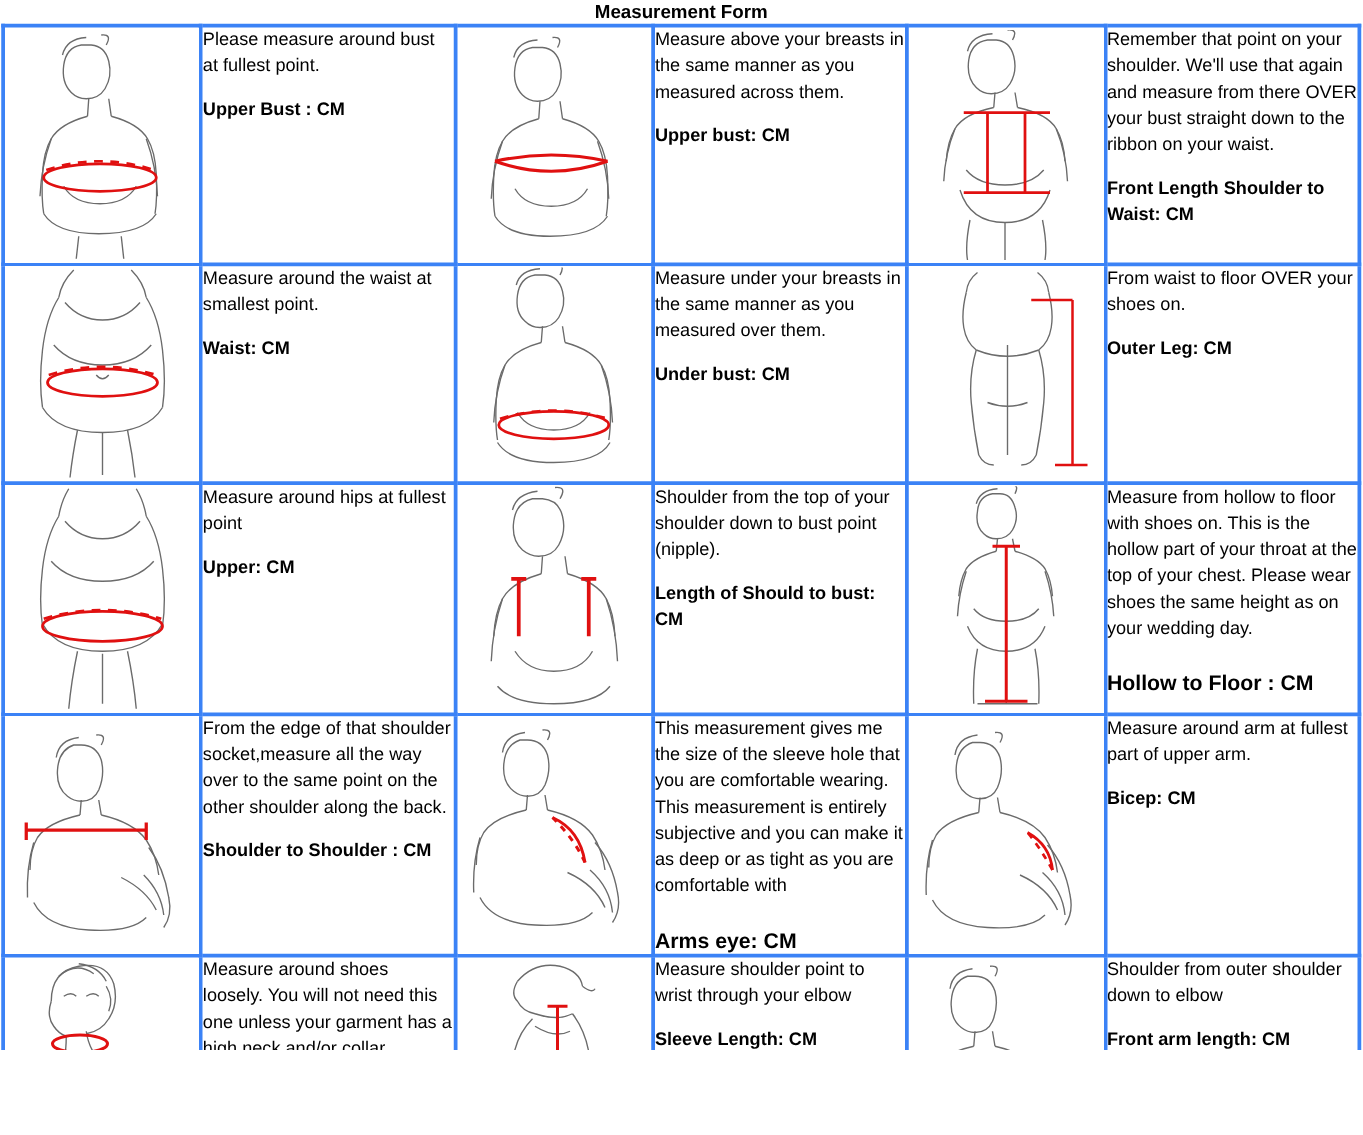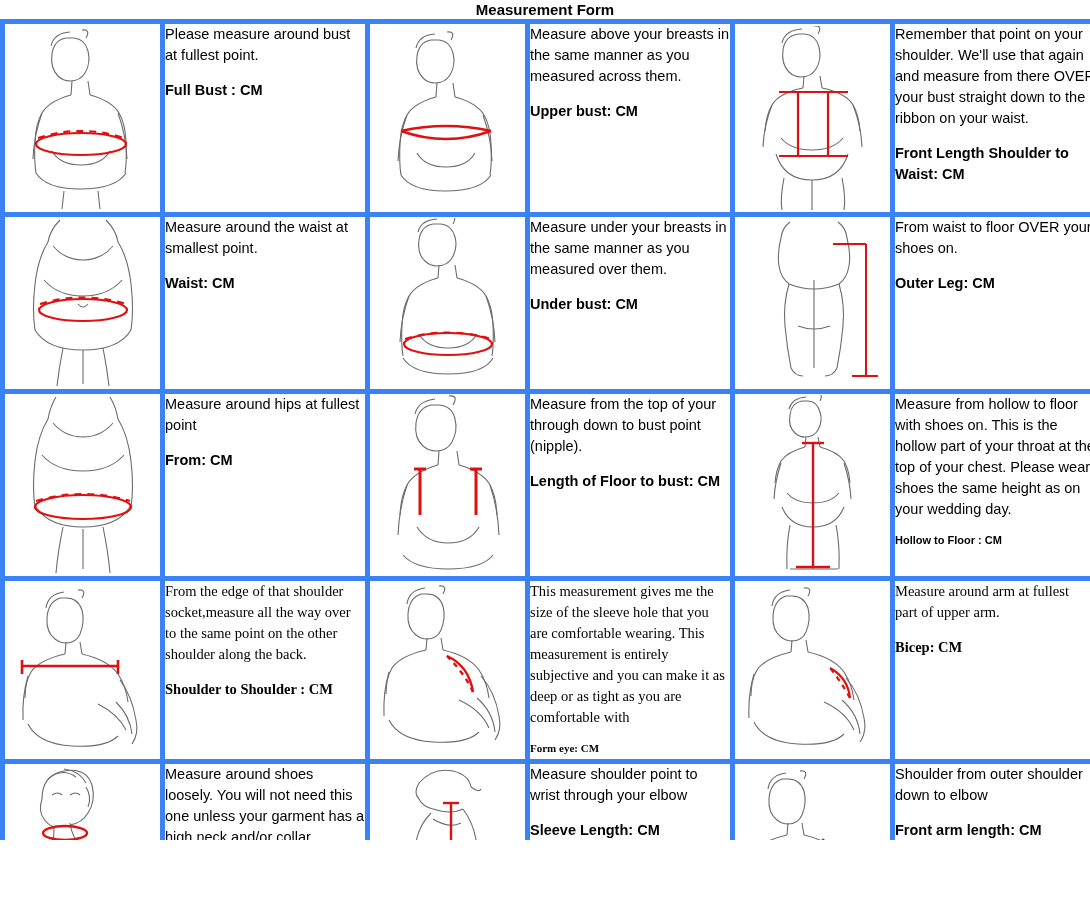--- a/index.html
+++ b/index.html
@@ -28,21 +28,21 @@
     padding-top: 1px;
     box-sizing: border-box;
   }
   table.grid {
     border-collapse: collapse;
     width: 1088px;
     margin: 0 auto;
     table-layout: fixed;
   }
   table.grid td {
-    border: 5px solid #3b82f6;
+    border: 3px solid #3b82f6;
     vertical-align: top;
     padding: 0;
     overflow: hidden;
   }
   td.fig {
     width: 155px;
     background: #fff;
     position: relative;
   }
   td.txt {
@@ -55,38 +55,38 @@
     font-weight: bold;
     display: block;
     margin-top: 14px;
   }
   .small {
     font-size: 12.2px;
     line-height: 15.5px;
     padding: 5px 6px 4px 7px;
   }
   .small .lbl {
-    font-size: 11px;
-    margin-top: 10px;
+    font-size: 17px;
+    margin-top: 22px;
   }
   .txt p {
     margin: 0;
   }
   svg { display: block; }
   .figwrap {
     display: flex;
     align-items: center;
     justify-content: center;
     height: 100%;
     width: 100%;
   }
   .r1 td { height: 188px; }
   .r2 td { height: 172px; }
   .r3 td { height: 182px; }
-  .r4 td { height: 175px; font-family: Liberation Serif, serif; }
+  .r4 td { height: 175px; }
   .r5 td { height: 172px; }
 </style>
 </head>
 <body>
 
 <div class="page">
 
   <div class="form-title">Measurement Form</div>
 
   <table class="grid">
@@ -109,21 +109,21 @@
             </g>
             <g fill="none" stroke="#e01010" stroke-width="2.2">
               <ellipse cx="73" cy="118" rx="45" ry="11"></ellipse>
               <path stroke-dasharray="7,6" d="M30 112 q43 -14 86 0"></path>
             </g>
           </svg>
         </div>
       </td>
       <td class="txt">
         <p>Please measure around bust at fullest point.</p>
-        <span class="lbl">Full Bust :  CM</span>
+        <span class="lbl">Upper Bust :  CM</span>
       </td>
 
       <td class="fig">
         <div class="figwrap">
           <svg width="150" height="185" viewBox="0 0 150 185">
             <g fill="none" stroke="#6b6b6b" stroke-width="1.1">
               <path d="M58 14 q-12 2 -14 16 q-2 14 6 22 q5 5 12 5 q10 0 15 -8 q6 -10 3 -22 q-3 -12 -14 -13 z"></path>
               <path d="M62 8 q-16 1 -19 14 M78 14 q5 -9 -4 -8"></path>
               <path d="M64 57 l-1 14 M80 57 l2 14"></path>
               <path d="M63 71 q-22 6 -29 18 q-6 10 -7 28 q-1 20 1 32"></path>
@@ -264,21 +264,21 @@
             </g>
             <g fill="none" stroke="#e01010" stroke-width="2.2">
               <ellipse cx="75" cy="112" rx="48" ry="12"></ellipse>
               <path stroke-dasharray="7,6" d="M28 106 q47 -14 94 0"></path>
             </g>
           </svg>
         </div>
       </td>
       <td class="txt">
         <p>Measure around hips at fullest point</p>
-        <span class="lbl">From:  CM</span>
+        <span class="lbl">Upper:  CM</span>
       </td>
 
       <td class="fig">
         <div class="figwrap">
           <svg width="150" height="180" viewBox="0 0 150 180">
             <g fill="none" stroke="#6b6b6b" stroke-width="1.1">
               <path d="M58 10 q-13 3 -15 18 q-2 15 7 23 q6 5 13 5 q11 0 16 -9 q6 -11 3 -23 q-3 -13 -16 -14 z"></path>
               <path d="M62 4 q-17 2 -20 15 M80 10 q6 -10 -4 -9"></path>
               <path d="M66 56 l-1 14 M84 56 l2 14"></path>
               <path d="M65 70 q-24 7 -31 20 q-6 11 -7 30 M86 70 q24 7 31 20 q6 11 7 30"></path>
@@ -289,22 +289,22 @@
             <g fill="none" stroke="#e01010" stroke-width="3">
               <path d="M47 74 L47 120"></path>
               <path d="M103 74 L103 120"></path>
               <path d="M41 74 L53 74"></path>
               <path d="M97 74 L109 74"></path>
             </g>
           </svg>
         </div>
       </td>
       <td class="txt">
-        <p>Measure from the top of your through down to bust point (nipple).</p>
-        <span class="lbl">Length of Floor to bust:  CM</span>
+        <p>Shoulder from the top of your shoulder down to bust point (nipple).</p>
+        <span class="lbl">Length of Should to bust:  CM</span>
       </td>
 
       <td class="fig">
         <div class="figwrap">
           <svg width="150" height="180" viewBox="0 0 150 180">
             <g fill="none" stroke="#6b6b6b" stroke-width="1.1">
               <path d="M64 6 q-11 2 -12 14 q-2 12 5 18 q4 4 10 4 q9 0 13 -7 q5 -9 2 -18 q-3 -11 -12 -11 z"></path>
               <path d="M68 2 q-14 1 -17 12 M82 6 q4 -8 -4 -7"></path>
               <path d="M68 42 l-1 10 M80 42 l2 10"></path>
               <path d="M67 52 q-18 5 -24 14 q-5 9 -6 22 M82 52 q18 5 24 14 q5 9 6 22"></path>
@@ -371,21 +371,21 @@
             </g>
             <g fill="none" stroke="#e01010" stroke-width="2.4">
               <path d="M74 72 q22 10 26 36"></path>
               <path stroke-dasharray="5,5" d="M100 108 q-8 -18 -26 -36"></path>
             </g>
           </svg>
         </div>
       </td>
       <td class="txt small">
         <p>This measurement gives me the size of the sleeve hole that you are comfortable wearing. This measurement is entirely subjective and you can make it as deep or as tight as you are comfortable with</p>
-        <span class="lbl">Form eye:  CM</span>
+        <span class="lbl">Arms eye:  CM</span>
       </td>
 
       <td class="fig">
         <div class="figwrap">
           <svg width="150" height="172" viewBox="0 0 150 172">
             <g fill="none" stroke="#6b6b6b" stroke-width="1.1">
               <path d="M48 12 q-12 4 -13 20 q-1 14 8 21 q5 4 11 4 q10 0 14 -9 q5 -12 2 -24 q-4 -12 -16 -12 z"></path>
               <path d="M52 6 q-16 2 -18 16 M70 12 q5 -9 -4 -8"></path>
               <path d="M54 56 l-1 12 M68 56 l2 12"></path>
               <path d="M53 68 q-26 6 -34 18 q-6 10 -6 26 M70 68 q26 6 36 20 q8 12 10 28"></path>

